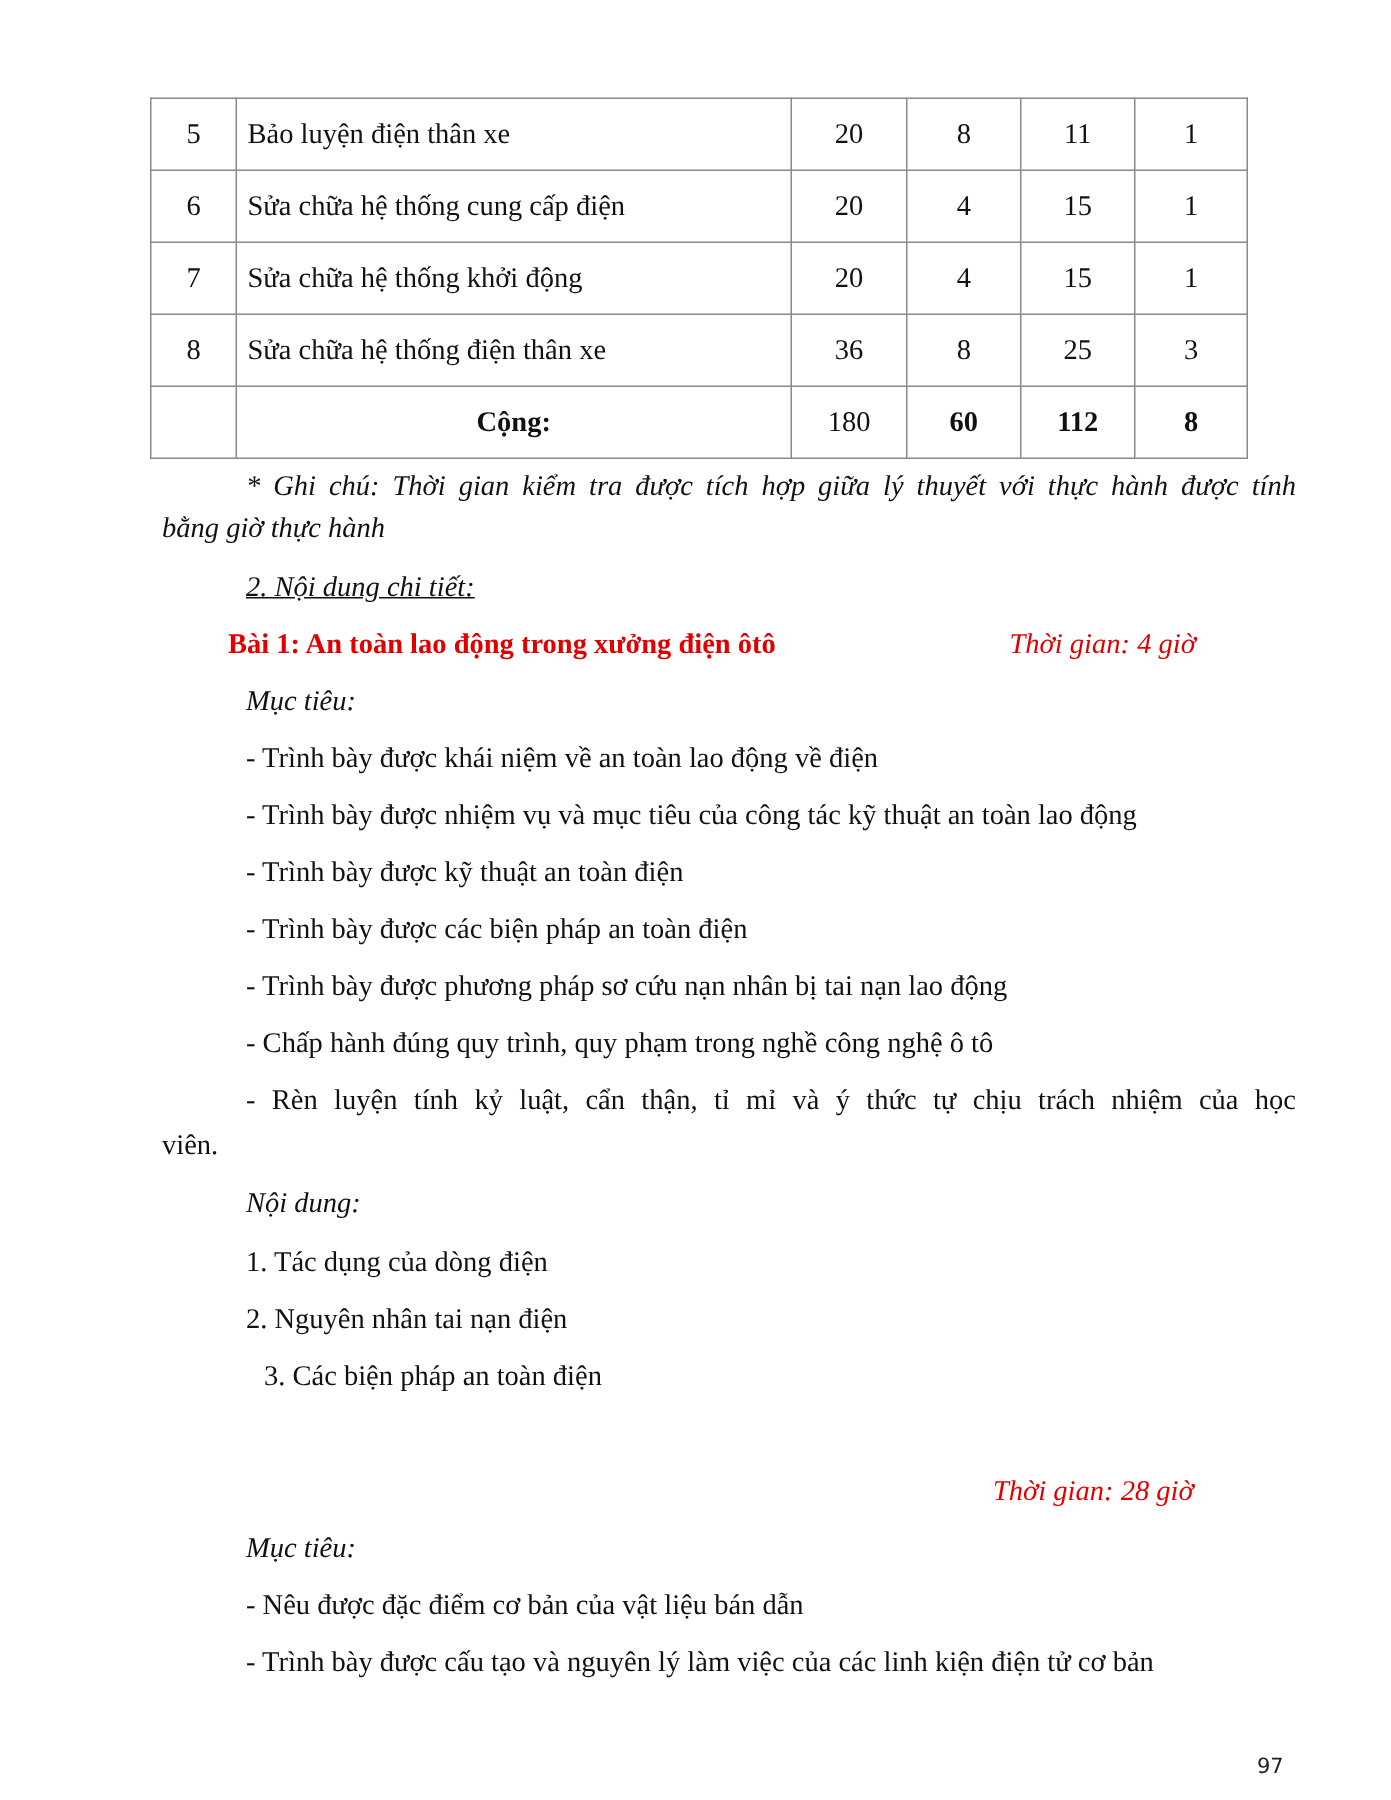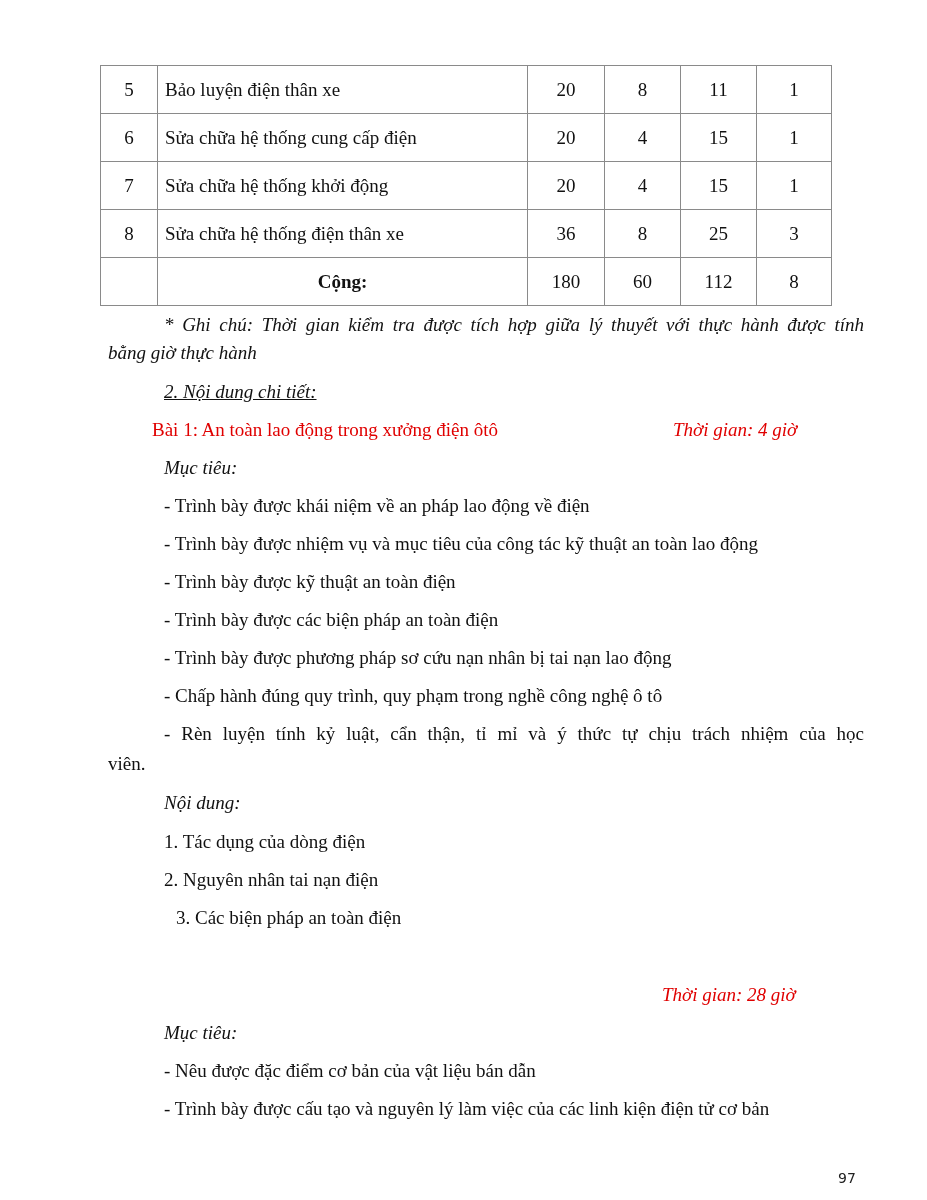--- a/index.html
+++ b/index.html
@@ -35,21 +35,21 @@
       vertical-align: middle;
       text-align: center;
     }
     table.summary td.c-no { width: 56px; }
     table.summary td.c-name { width: 362px; text-align: left; padding-left: 7px; }
     table.summary td.c-total { width: 76px; }
     table.summary td.c-th { width: 75px; }
     table.summary td.c-pr { width: 75px; }
     table.summary td.c-ex { width: 74px; }
     table.summary tr.total-row td.c-name { text-align: center; padding-left: 0; font-weight: bold; }
-    .bold { font-weight: normal; }
+    .bold { font-weight: bold; }
 
     .line {
       position: absolute;
       white-space: nowrap;
       font-size: 19px;
       line-height: 24px;
     }
     .italic { font-style: italic; }
     .red { color: #e00000; }
     .justify {
@@ -120,21 +120,21 @@
   <div class="line italic justify" style="left:108px; top:313px; width:756px; text-indent:56px;">* Ghi chú: Thời gian kiểm tra được tích hợp giữa lý thuyết với thực hành được tính</div>
   <div class="line italic" style="left:108px; top:341px;">bằng giờ thực hành</div>
 
   <div class="line italic" style="left:164px; top:380px;text-decoration:underline;">2. Nội dung chi tiết:</div>
 
   <div class="line red bold" style="left:152px; top:418px;">Bài 1: An toàn lao động trong xưởng điện ôtô</div>
   <div class="line red italic" style="left:673px; top:418px;">Thời gian: 4 giờ</div>
 
   <div class="line italic" style="left:164px; top:456px;">Mục tiêu:</div>
 
-  <div class="line" style="left:164px; top:494px;">- Trình bày được khái niệm về an pháp lao động về điện</div>
+  <div class="line" style="left:164px; top:494px;">- Trình bày được khái niệm về an toàn lao động về điện</div>
   <div class="line" style="left:164px; top:532px;">- Trình bày được nhiệm vụ và mục tiêu của công tác kỹ thuật an toàn lao động</div>
   <div class="line" style="left:164px; top:570px;">- Trình bày được kỹ thuật an toàn điện</div>
   <div class="line" style="left:164px; top:608px;">- Trình bày được các biện pháp an toàn điện</div>
   <div class="line" style="left:164px; top:646px;">- Trình bày được phương pháp sơ cứu nạn nhân bị tai nạn lao động</div>
   <div class="line" style="left:164px; top:684px;">- Chấp hành đúng quy trình, quy phạm trong nghề công nghệ ô tô</div>
   <div class="line justify" style="left:164px; top:722px; width:700px;">- Rèn luyện tính kỷ luật, cẩn thận, tỉ mỉ và ý thức tự chịu trách nhiệm của học</div>
   <div class="line" style="left:108px; top:752px;">viên.</div>
 
   <div class="line italic" style="left:164px; top:791px;">Nội dung:</div>
   <div class="line" style="left:164px; top:830px;">1. Tác dụng của dòng điện</div>

